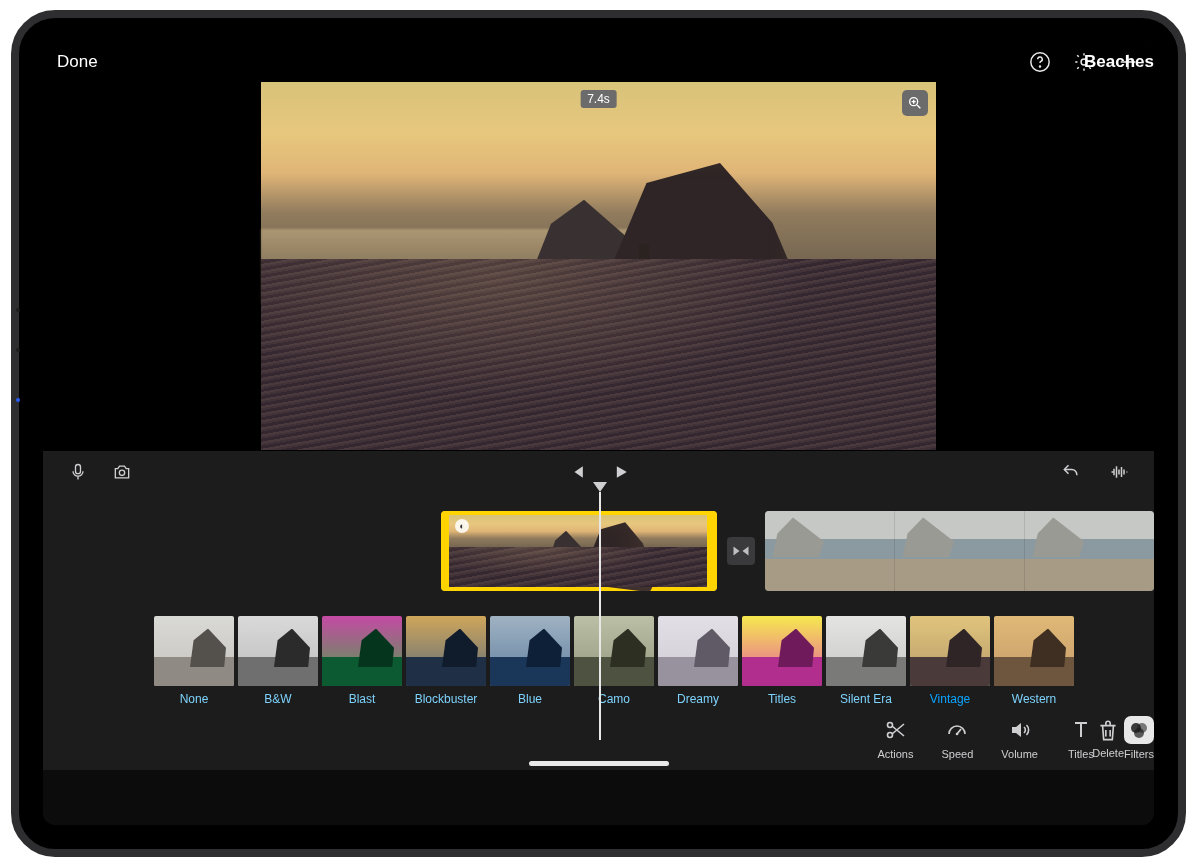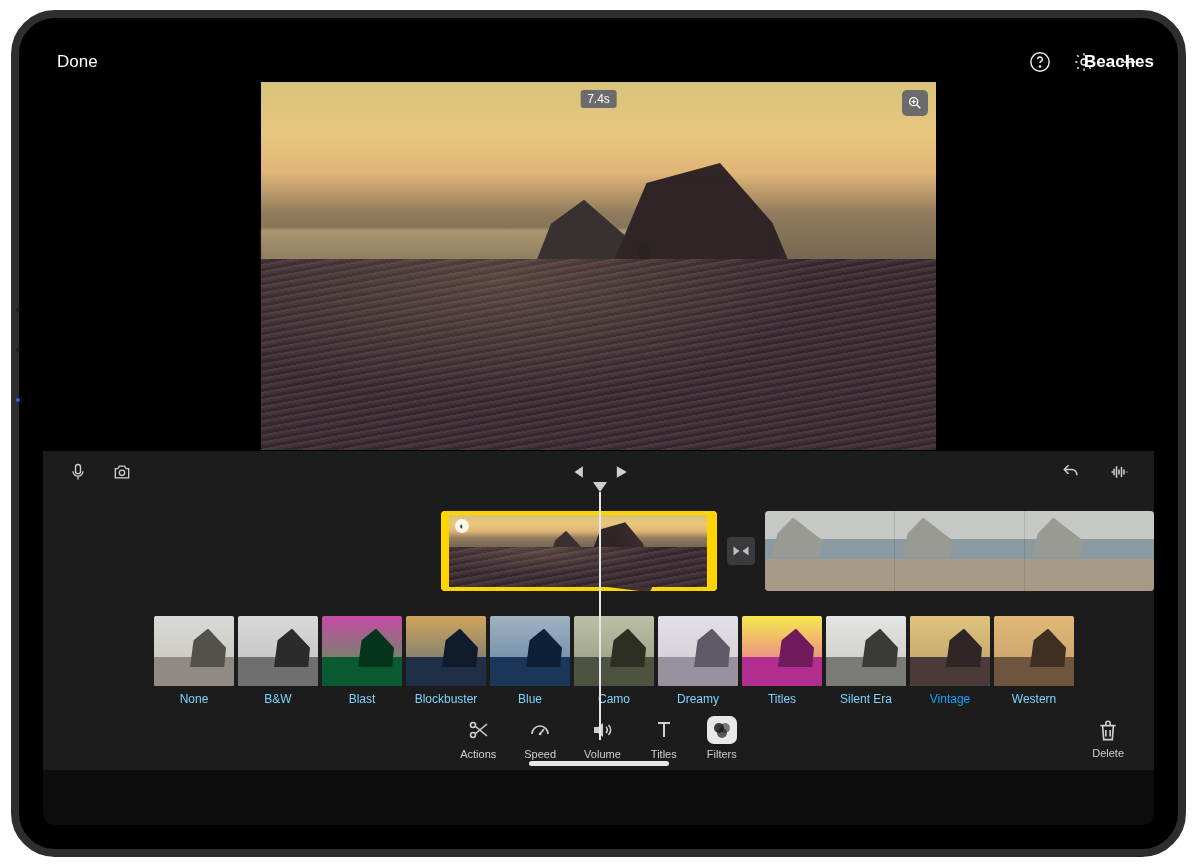--- a/index.html
+++ b/index.html
@@ -174,21 +174,21 @@
   .filter-item.selected .filter-thumb{ outline:3px solid #0aa5ff; outline-offset:-3px;}
   .filter-name{ font-size:12px; color:#7dd3fc; margin-top:6px;}
   .filter-item.selected .filter-name{ color:#0aa5ff;}
   .ft-rock{position:absolute;right:10%;top:18%;width:45%;height:55%;background:#2b2326;clip-path:polygon(0 100%,10% 30%,50% 0,100% 50%,95% 100%);}
   .ft-sky{position:absolute;inset:0;}
   .ft-ground{position:absolute;left:0;right:0;bottom:0;height:42%;}
 
   
   .bottombar {
     background:#1c1c1d;
-    display:flex; justify-content:center; align-items:flex-start;
+    display:flex; justify-content:flex-end; align-items:flex-start;
     padding:10px 0 10px 0;
     position:relative;
     height:64px;
   }
   .tools { display:flex; gap:28px; }
   .tool { display:flex; flex-direction:column; align-items:center; gap:4px; color:#cfcfd1; cursor:pointer; font-size:11px;}
   .tool .tico{ width:30px;height:28px;display:flex;align-items:center;justify-content:center;}
   .tool .tico svg{width:24px;height:24px;fill:currentColor;}
   .tool.active .tico{ background:#e8e8e8; color:#1c1c1d; border-radius:7px; padding:2px;}
   .delete-btn{

